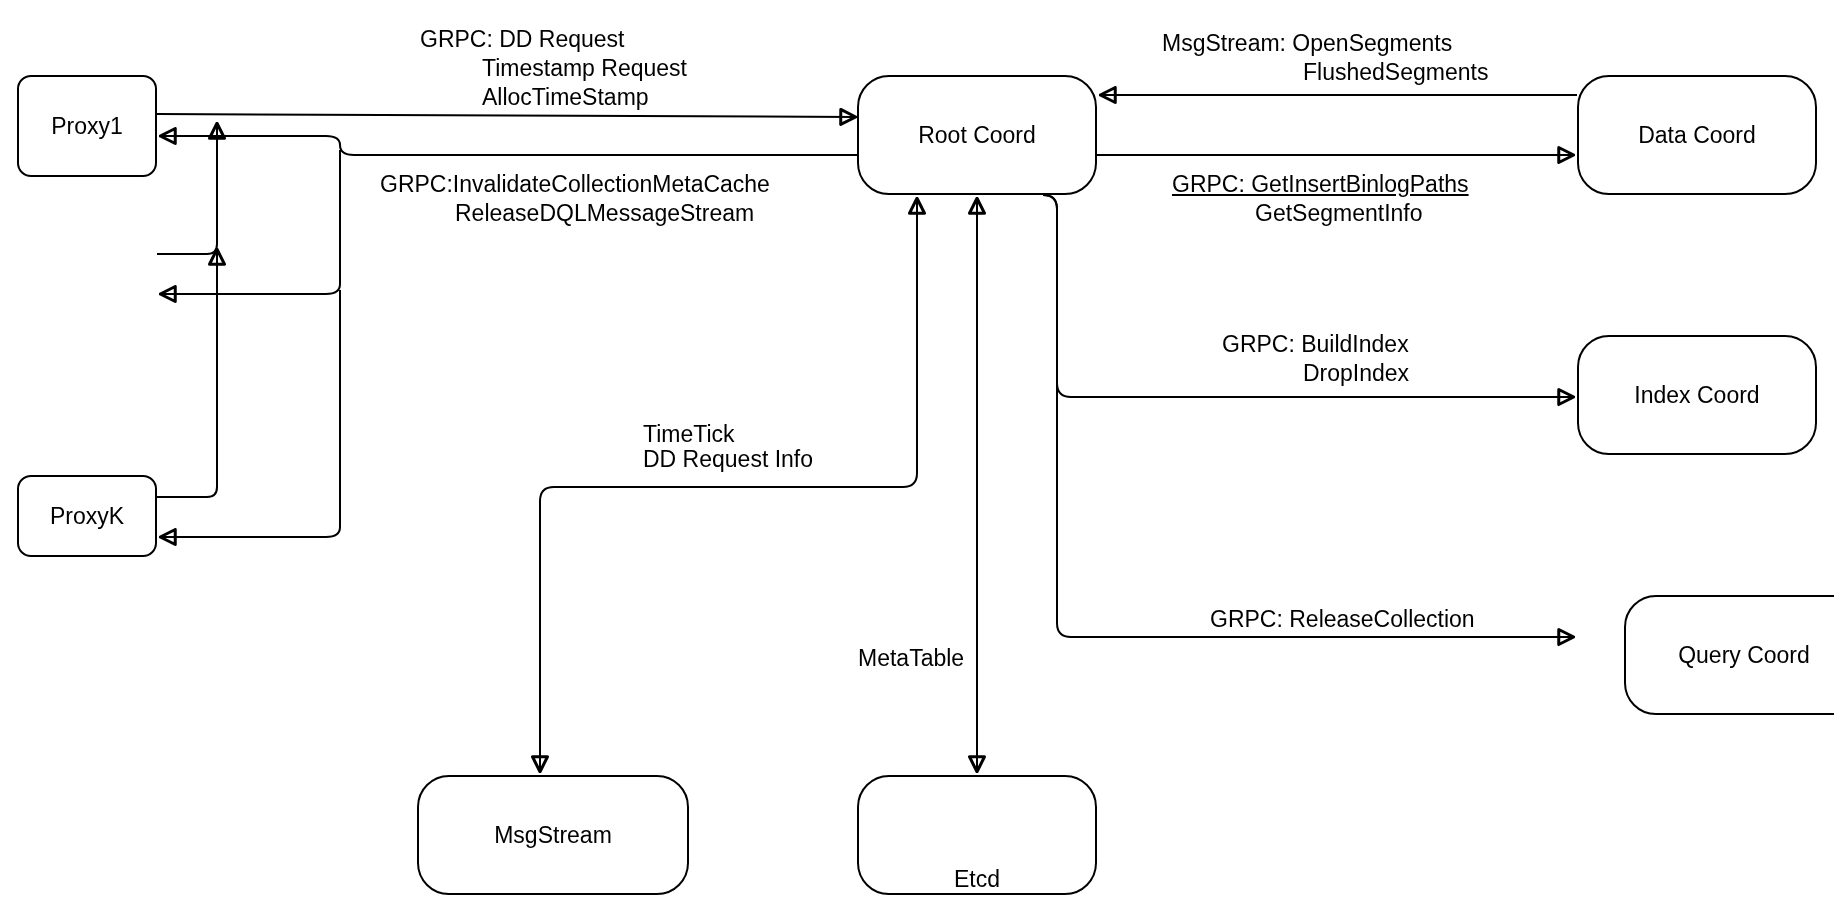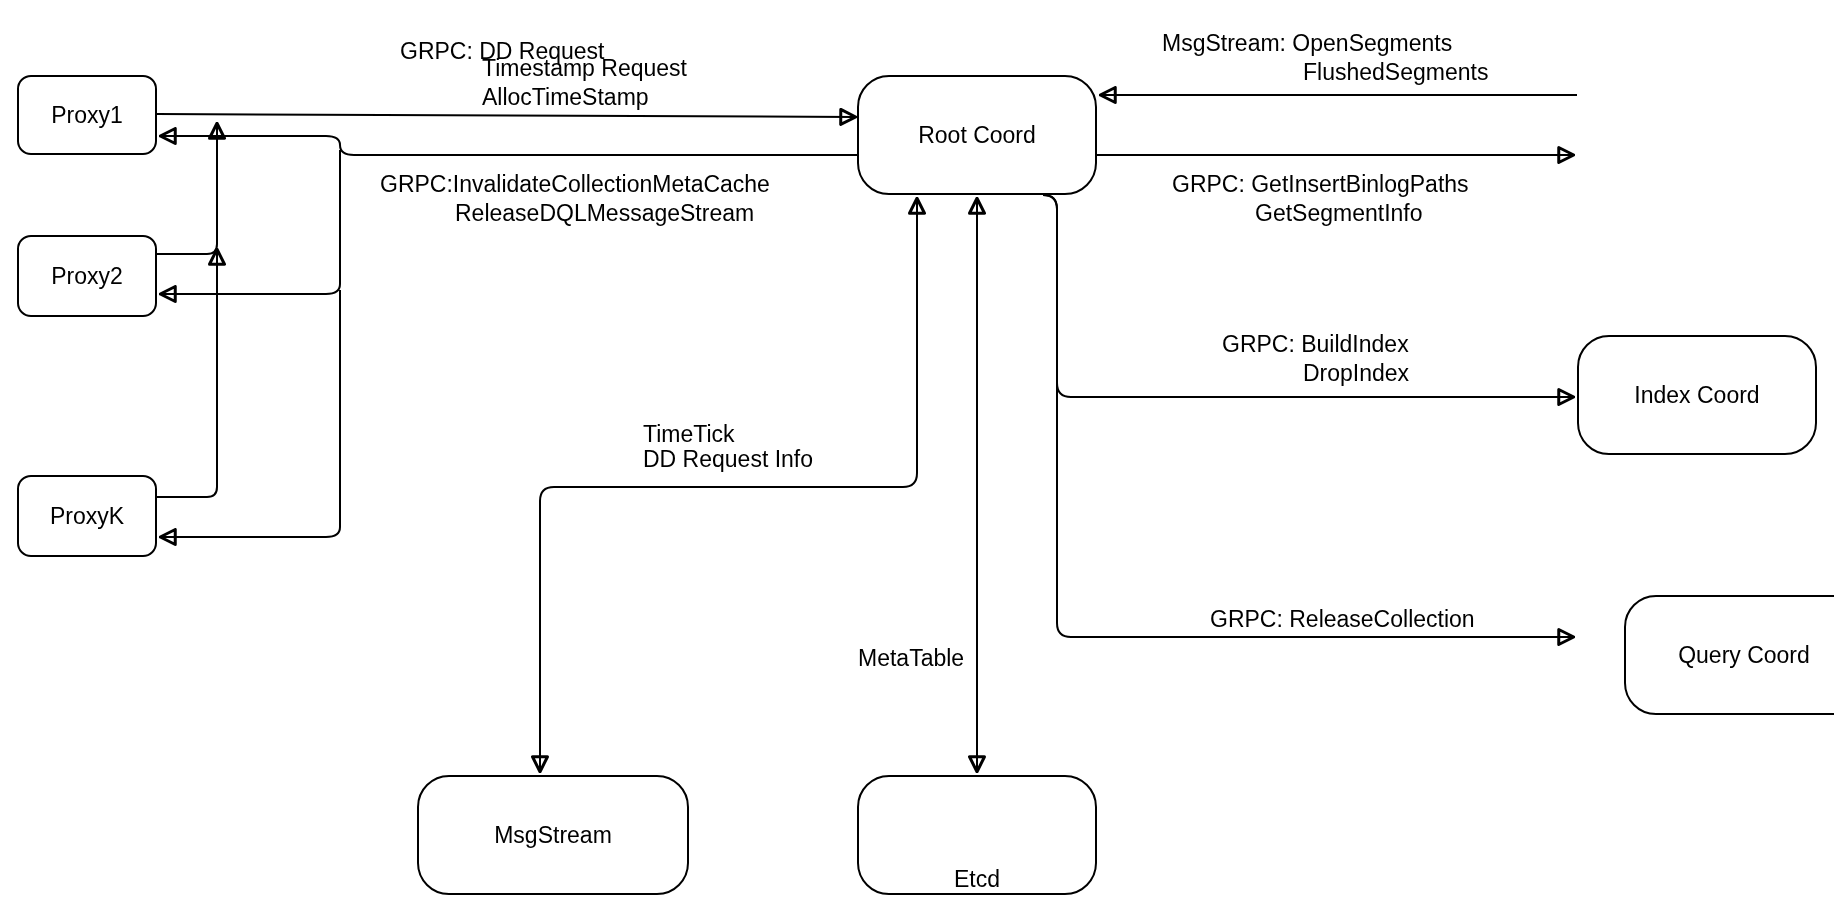--- a/index.html
+++ b/index.html
@@ -23,38 +23,38 @@
   }
   .node.small{border-radius:14px;}
   .node.big{border-radius:32px;}
   .elabel{
     position:absolute;
     font-size:23px;
     line-height:29px;
     white-space:nowrap;
   }
   
-  #n-proxy1{left:17px;top:75px;width:140px;height:80px;}
+  #n-proxy1{left:17px;top:75px;width:140px;height:102px;}
   #n-proxy2{left:17px;top:235px;width:140px;height:82px;}
   #n-proxyk{left:17px;top:475px;width:140px;height:82px;}
   #n-root{left:857px;top:75px;width:240px;height:120px;}
   #n-data{left:1577px;top:75px;width:240px;height:120px;}
   #n-index{left:1577px;top:335px;width:240px;height:120px;}
   #n-query{left:1624px;top:595px;width:240px;height:120px;}
   #n-msgstream{left:417px;top:775px;width:272px;height:120px;}
   #n-etcd{left:857px;top:775px;width:240px;height:120px;align-items:flex-end;}
   
-  #l-a1{left:400px;top:25px;margin-top:12px;}
+  #l-a1{left:420px;top:25px;}
   #l-a2{left:482px;top:54px;}
   #l-a3{left:482px;top:83px;}
   #l-b1{left:380px;top:170px;}
   #l-b2{left:455px;top:199px;}
   #l-c1{left:1162px;top:29px;}
   #l-c2{left:1303px;top:58px;}
-  #l-d1{left:1172px;top:170px;}
+  #l-d1{left:1172px;top:170px;text-decoration:underline;}
   #l-d2{left:1255px;top:199px;}
   #l-e1{left:1222px;top:330px;}
   #l-e2{left:1303px;top:359px;}
   #l-f1{left:1210px;top:605px;}
   #l-g1{left:643px;top:420px;}
   #l-g2{left:643px;top:445px;}
   #l-h1{left:858px;top:644px;}
 </style>
 </head>
 <body>
@@ -89,28 +89,28 @@
     <path d="M 1043 195 Q 1057 195 1057 209 L 1057 623 Q 1057 637 1071 637 L 1573 637" marker-end="url(#arrow)"></path>
 
     <path d="M 917 199 L 917 473 Q 917 487 903 487 L 554 487 Q 540 487 540 501 L 540 771" marker-start="url(#arrow)" marker-end="url(#arrow)"></path>
 
     <path d="M 977 199 L 977 771" marker-start="url(#arrow)" marker-end="url(#arrow)"></path>
   </svg>
 
   <div class="node small" id="n-proxy1">
     <span>Proxy1</span>
   </div>
-  <div class="node small" id="n-proxy2">
-    <span>Proxy2</span>
-  </div>
   <div class="node small" id="n-proxyk">
     <span>ProxyK</span>
   </div>
   <div class="node big" id="n-root">
     <span>Root Coord</span>
+  </div>
+  <div class="node big" id="n-data">
+    <span>Data Coord</span>
   </div>
   <div class="node big" id="n-index">
     <span>Index Coord</span>
   </div>
   <div class="node big" id="n-query">
     <span>Query Coord</span>
   </div>
   <div class="node big" id="n-msgstream">
     <span>MsgStream</span>
   </div>

